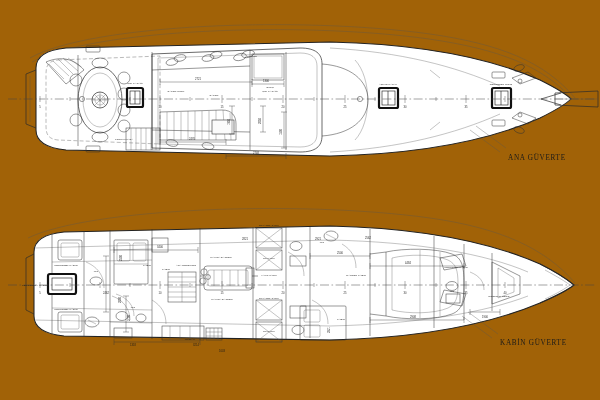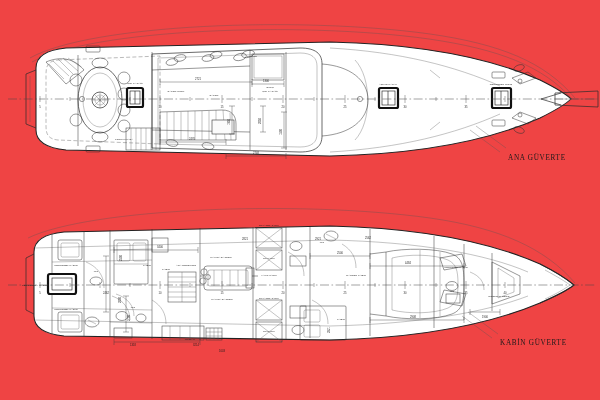--- a/index.html
+++ b/index.html
@@ -1,18 +1,18 @@
 <!DOCTYPE html>
 <html><head>
 <meta charset="utf-8">
 <style>
   html,body{margin:0;padding:0;background:#ffffff;}
   body{width:600px;height:400px;overflow:hidden;
        font-family:"Liberation Serif",serif;color:#1a1a1a;}
-  #stage{position:relative;width:600px;height:400px;background:#ef4444;}
+  #stage{position:relative;width:600px;height:400px;background:#a16207;}
   svg{display:block;}
   .ln{fill:none;stroke:#2b2b2b;stroke-width:.7;}
   .ln2{fill:none;stroke:#333;stroke-width:.5;}
   .thin{fill:none;stroke:#555;stroke-width:.35;}
   .hull{fill:#ffffff;stroke:#222;stroke-width:1.05;}
   .dash{fill:none;stroke:#666;stroke-width:.45;stroke-dasharray:4 2.2;}
   .cl{stroke:#444;stroke-width:.5;stroke-dasharray:9 2.5 1.6 2.5;}
   .dim{stroke:#3a3a3a;stroke-width:.4;}
   .fill-l{fill:#fbfbfb;stroke:#333;stroke-width:.6;}
   .hatch{fill:#ffffff;stroke:#111;stroke-width:2.2;}

